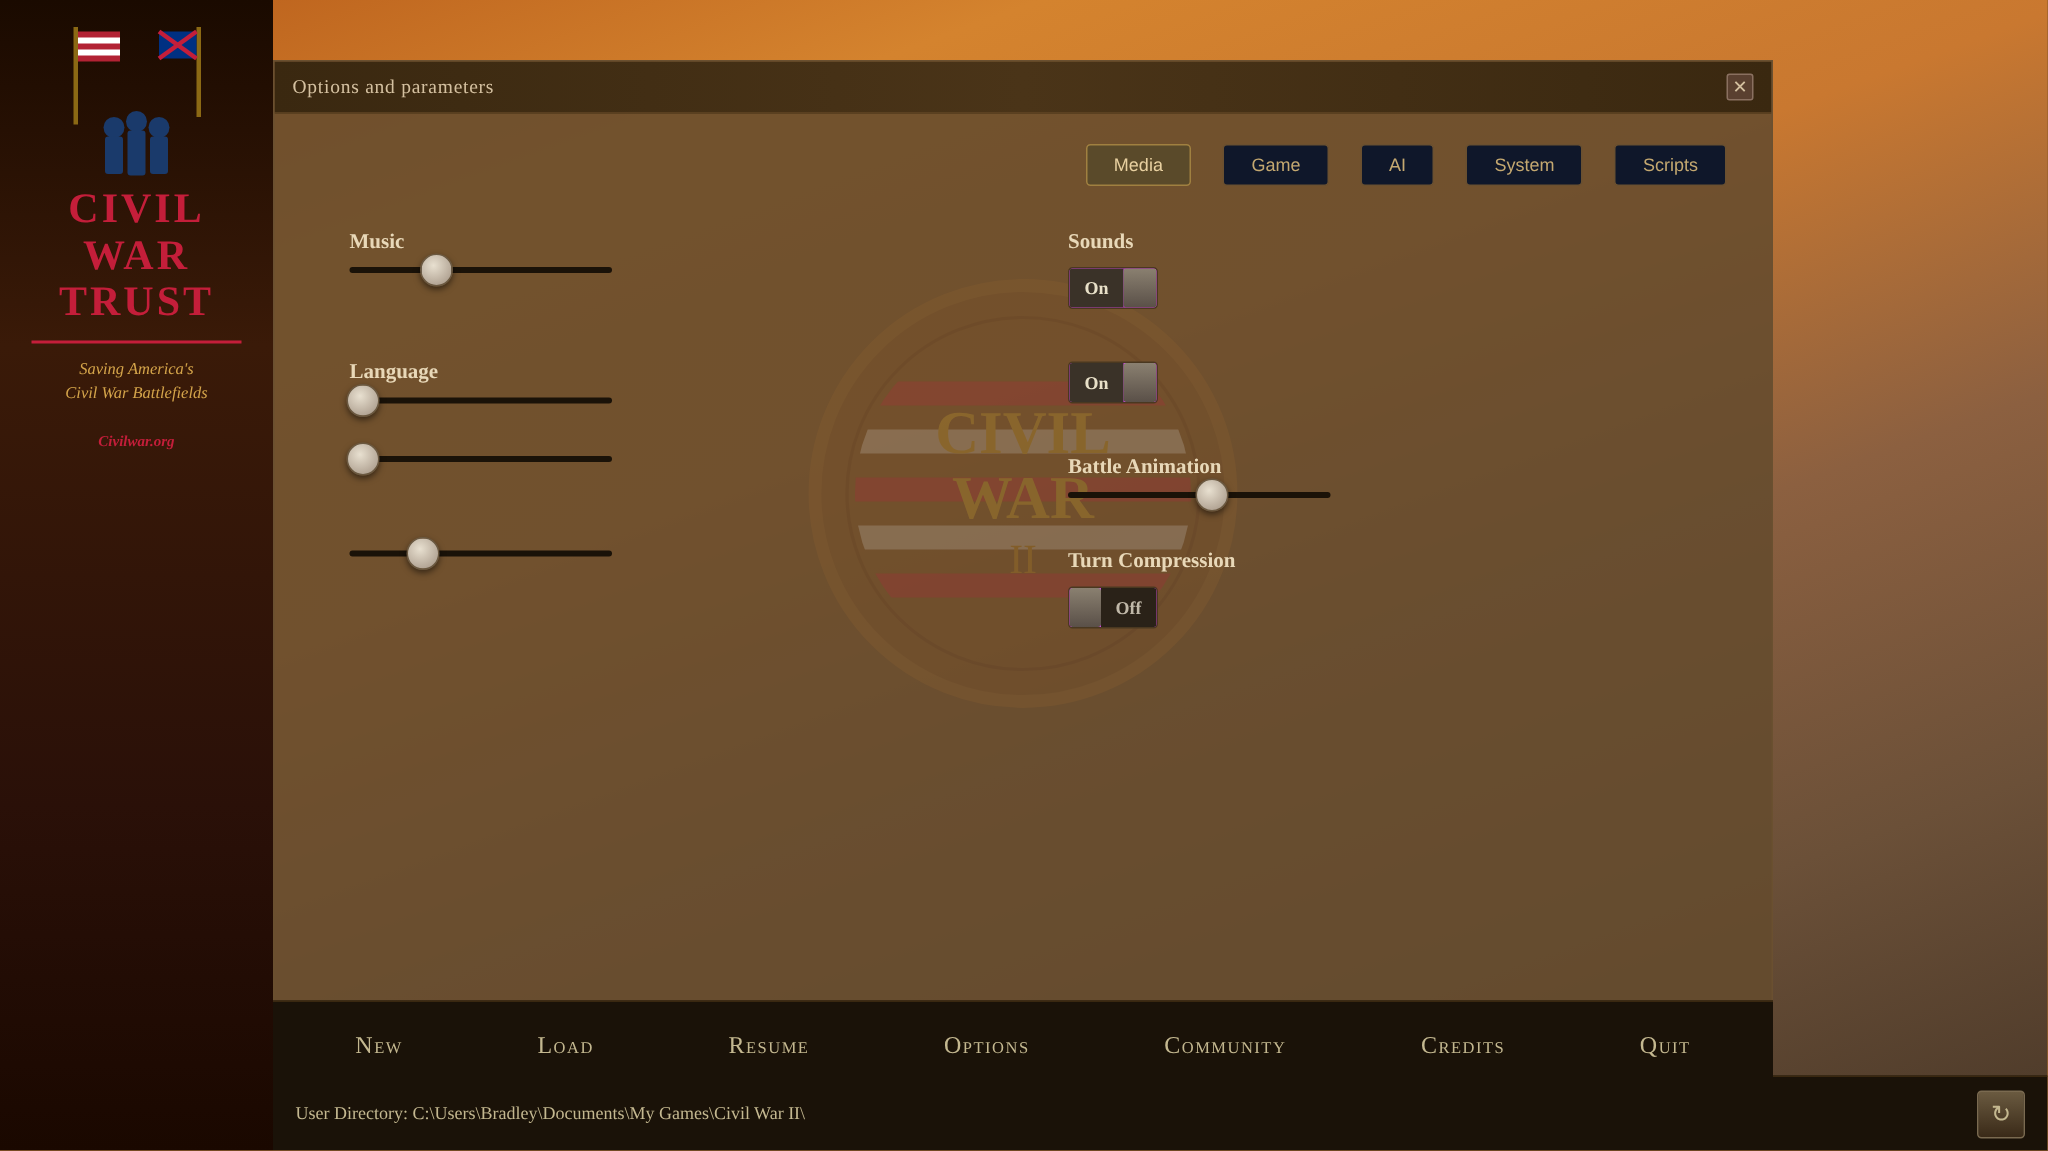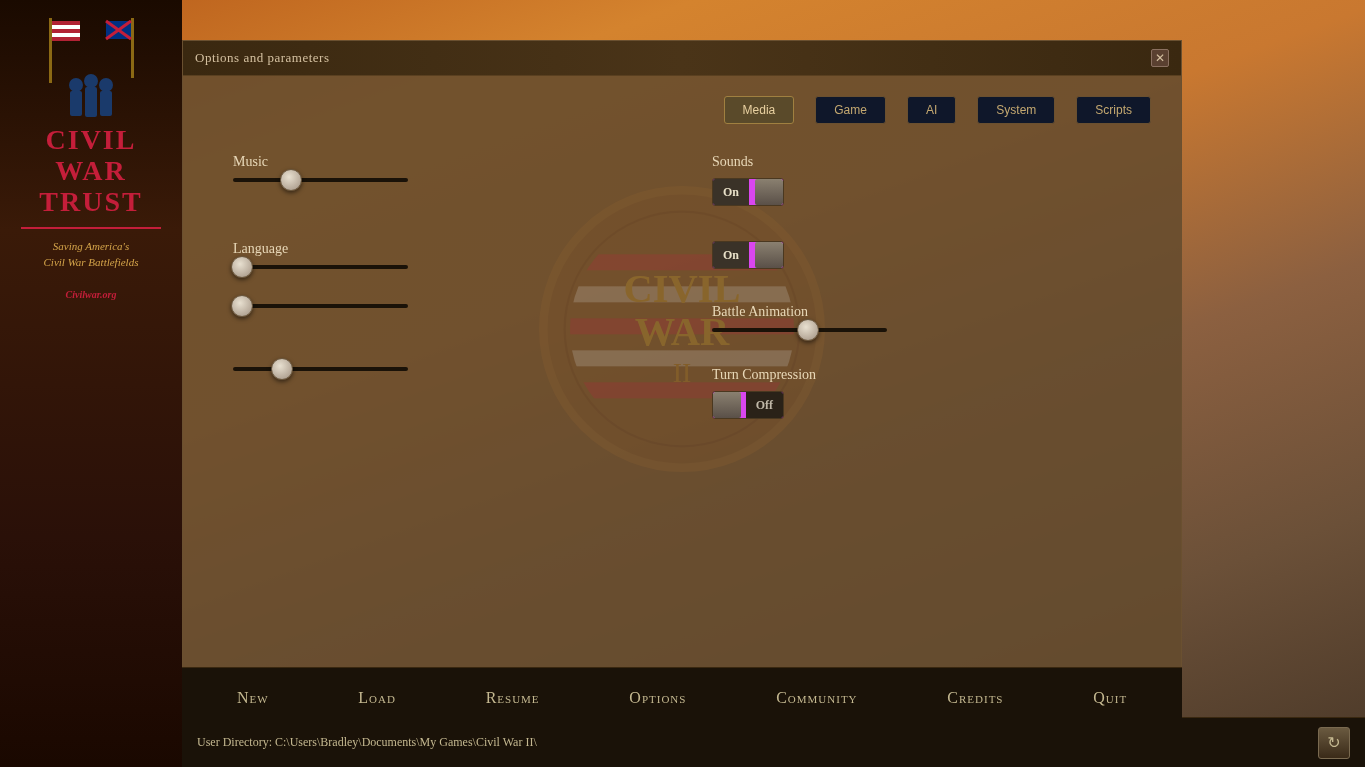--- a/index.html
+++ b/index.html
@@ -169,21 +169,21 @@
 
     .setting-row {
       display: flex;
       flex-direction: column;
       gap: 8px;
     }
 
     .setting-label {
       color: #e8d8b8;
       font-size: 14px;
-      font-weight: normal;
+      font-weight: bold;
     }
 
     .setting-control {
       display: flex;
       align-items: center;
       gap: 10px;
     }
 
     
     .slider-track {
@@ -209,21 +209,21 @@
     .slider-thumb.music { left: calc(33% - 11px); }
     .slider-thumb.language { left: calc(5% - 11px); }
     .slider-thumb.tooltip { left: calc(5% - 11px); }
     .slider-thumb.focus { left: calc(28% - 11px); }
     .slider-thumb.battle-anim { left: calc(55% - 11px); }
 
     
     .toggle-switch {
       display: flex;
       align-items: center;
-      width: 72px;
+      width: 60px;
       height: 28px;
       background: #d946ef;
       border: 1px solid #4a3820;
       border-radius: 3px;
       overflow: hidden;
       cursor: pointer;
     }
 
     .toggle-on {
       background: #3a3228;

